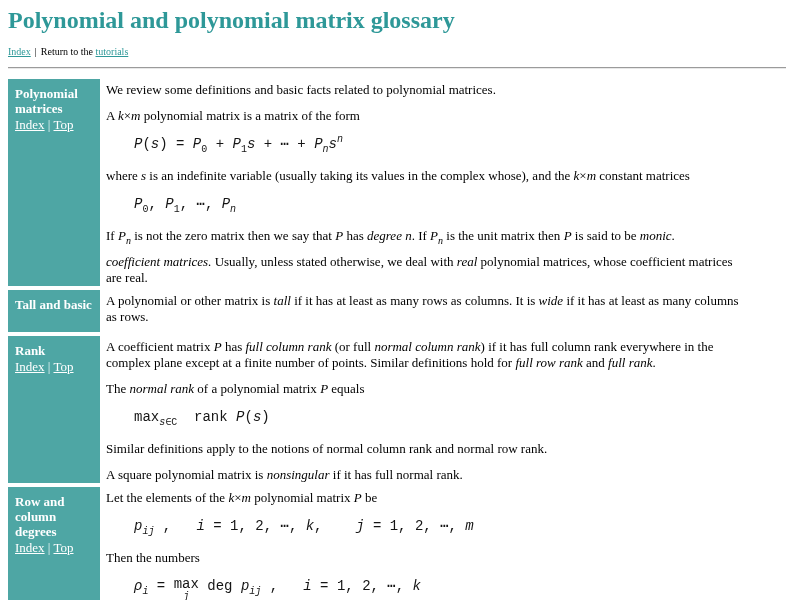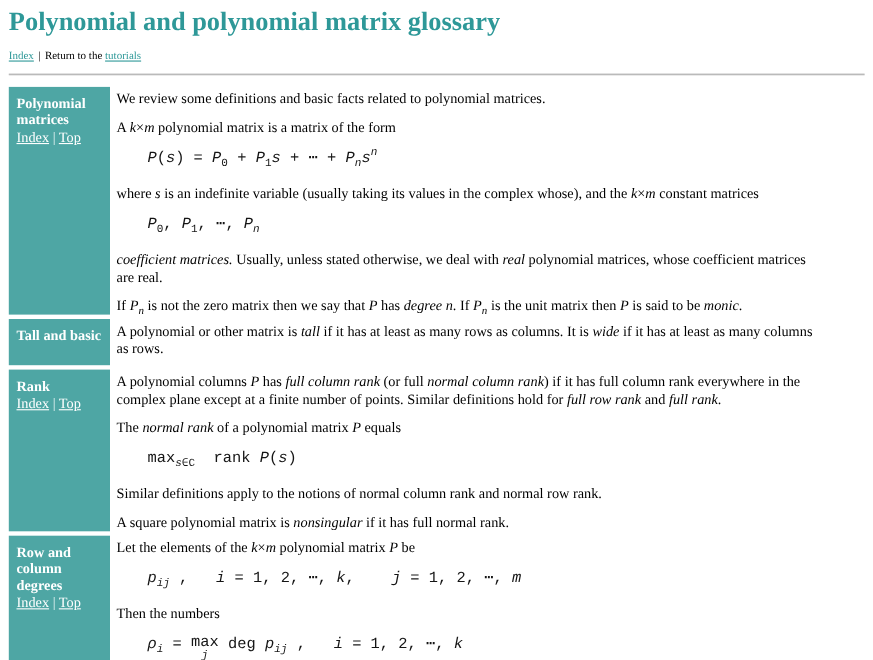--- a/index.html
+++ b/index.html
@@ -72,42 +72,42 @@
       <span class="sep">|</span>
       <a href="#">Top</a>
     </div>
   </div>
   <div class="content">
         <p class="para"><span>We review some definitions and basic facts related to polynomial matrices.</span></p>
         <p class="para"><span>A </span><i>k</i><span>×</span><i>m</i><span> polynomial matrix is a matrix of the form</span></p>
         <div class="formula"><i>P</i><span>(</span><i>s</i><span>) = </span><i>P</i><sub>0</sub><span> + </span><i>P</i><sub>1</sub><i>s</i><span> + ⋯ + </span><i>P</i><sub><i>n</i></sub><i>s</i><sup><i>n</i></sup></div>
         <p class="para"><span>where </span><i>s</i><span> is an indefinite variable (usually taking its values in the complex whose), and the </span><i>k</i><span>×</span><i>m</i><span> constant matrices</span></p>
         <div class="formula"><i>P</i><sub>0</sub><span>, </span><i>P</i><sub>1</sub><span>, ⋯, </span><i>P</i><sub><i>n</i></sub></div>
+        <p class="para"><span>If  </span><i>P</i><sub><i>n</i></sub><span>  is not the zero matrix then we say that </span><i>P</i><span> has </span><i>degree n</i><span>. If  </span><i>P</i><sub><i>n</i></sub><span>  is the unit matrix then </span><i>P</i><span> is said to be </span><i>monic</i><span>.</span></p>
         <p class="para"><i>coefficient matrices.</i><span> Usually, unless stated otherwise, we deal with </span><i>real</i><span> polynomial matrices, whose coefficient matrices are real.</span></p>
-        <p class="para"><span>If  </span><i>P</i><sub><i>n</i></sub><span>  is not the zero matrix then we say that </span><i>P</i><span> has </span><i>degree n</i><span>. If  </span><i>P</i><sub><i>n</i></sub><span>  is the unit matrix then </span><i>P</i><span> is said to be </span><i>monic</i><span>.</span></p>
       </div>
 
   <div class="side">
     <div class="side-label">Tall and basic</div>
 
   </div>
   <div class="content">
         <p class="para"><span>A polynomial or other matrix is </span><i>tall</i><span> if it has at least as many rows as columns. It is </span><i>wide</i><span> if it has at least as many columns as rows.</span></p>
       </div>
 
   <div class="side">
     <div class="side-label">Rank</div>
     <div class="side-links">
       <a href="#">Index</a>
       <span class="sep">|</span>
       <a href="#">Top</a>
     </div>
   </div>
   <div class="content">
-        <p class="para"><span>A polynomial columns </span><i>P</i><span> has </span><i>full column rank</i><span> (or full </span><i>normal column rank</i><span>) if it has full column rank everywhere in the complex plane except at a finite number of points. Similar definitions hold for </span><i>full row rank</i><span> and </span><i>full rank</i><span>.</span></p>
+        <p class="para"><span>A coefficient matrix </span><i>P</i><span> has </span><i>full column rank</i><span> (or full </span><i>normal column rank</i><span>) if it has full column rank everywhere in the complex plane except at a finite number of points. Similar definitions hold for </span><i>full row rank</i><span> and </span><i>full rank</i><span>.</span></p>
         <p class="para"><span>The </span><i>normal rank</i><span> of a polynomial matrix </span><i>P</i><span> equals</span></p>
         <div class="formula"><span>max</span><sub><i>s</i></sub><sub>∈C</sub><span>  rank </span><i>P</i><span>(</span><i>s</i><span>)</span></div>
         <p class="para"><span>Similar definitions apply to the notions of normal column rank and normal row rank.</span></p>
         <p class="para"><span>A square polynomial matrix is </span><i>nonsingular</i><span> if it has full normal rank.</span></p>
       </div>
 
   <div class="side">
     <div class="side-label">Row and column degrees</div>
     <div class="side-links">
       <a href="#">Index</a>

